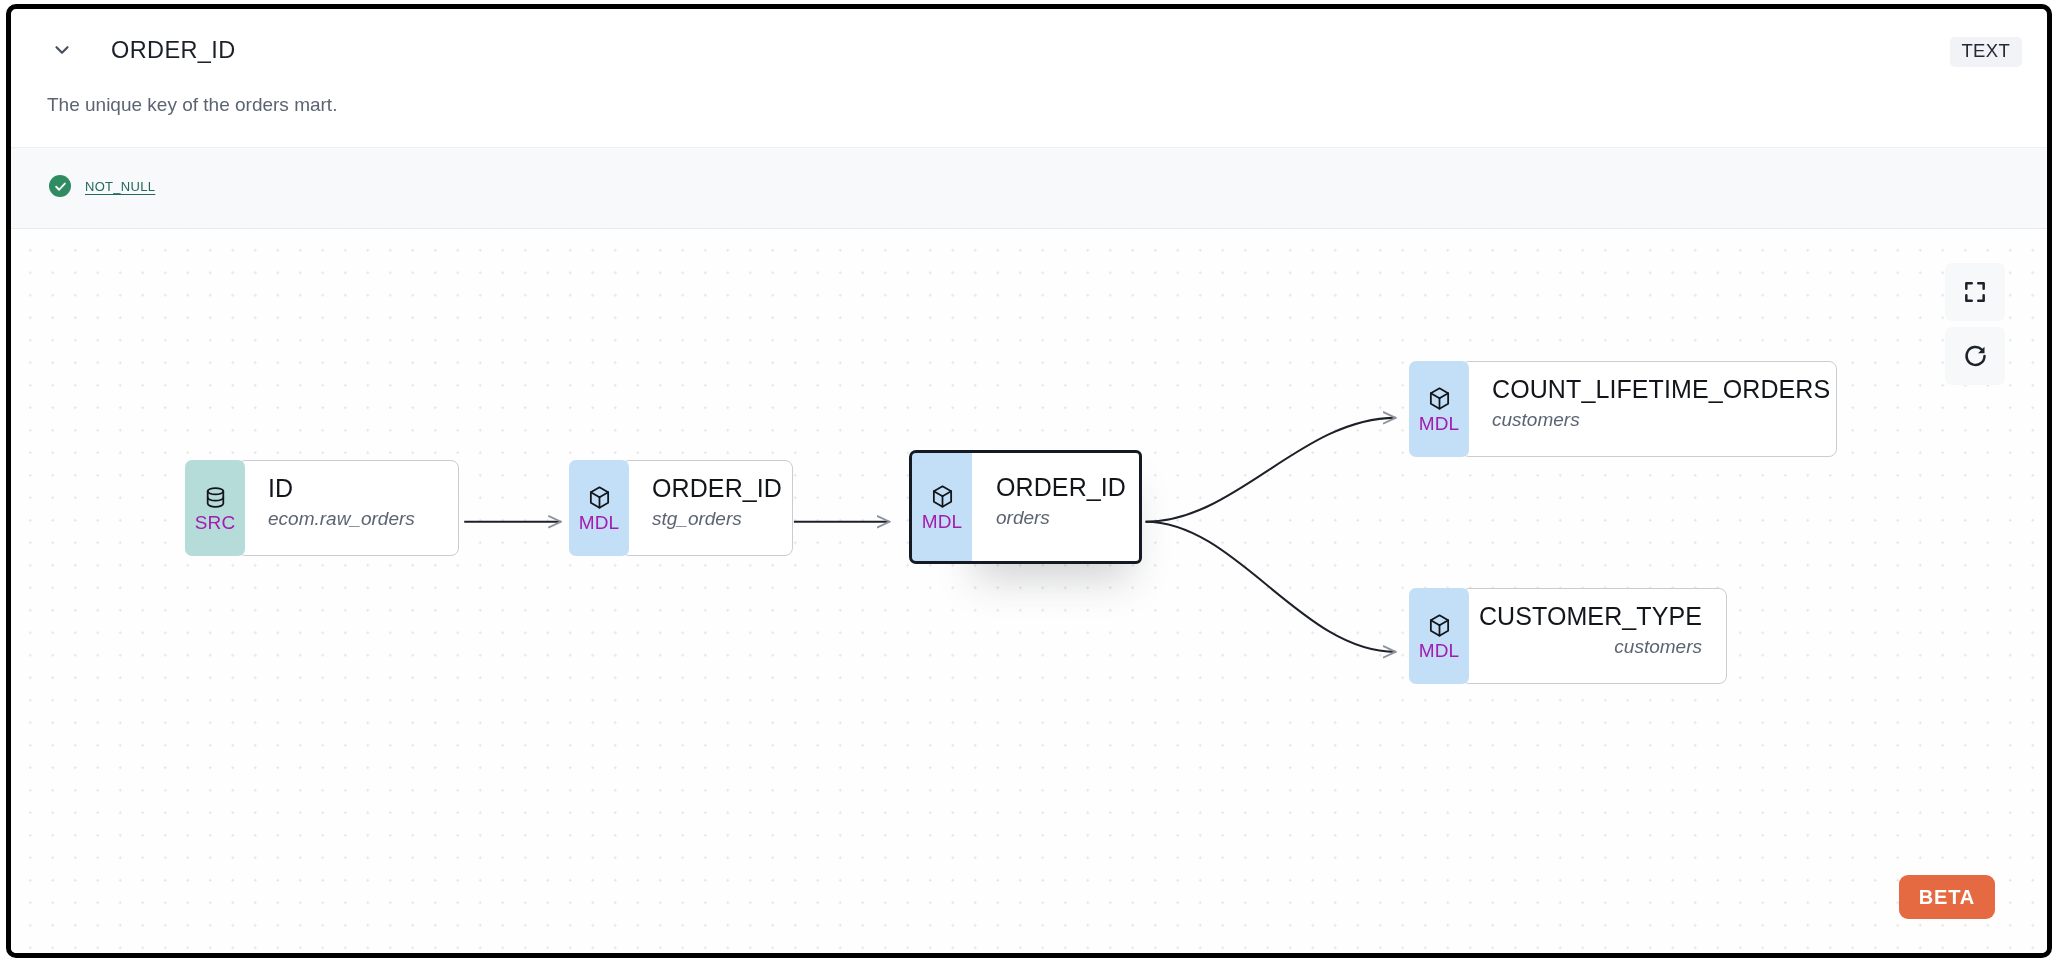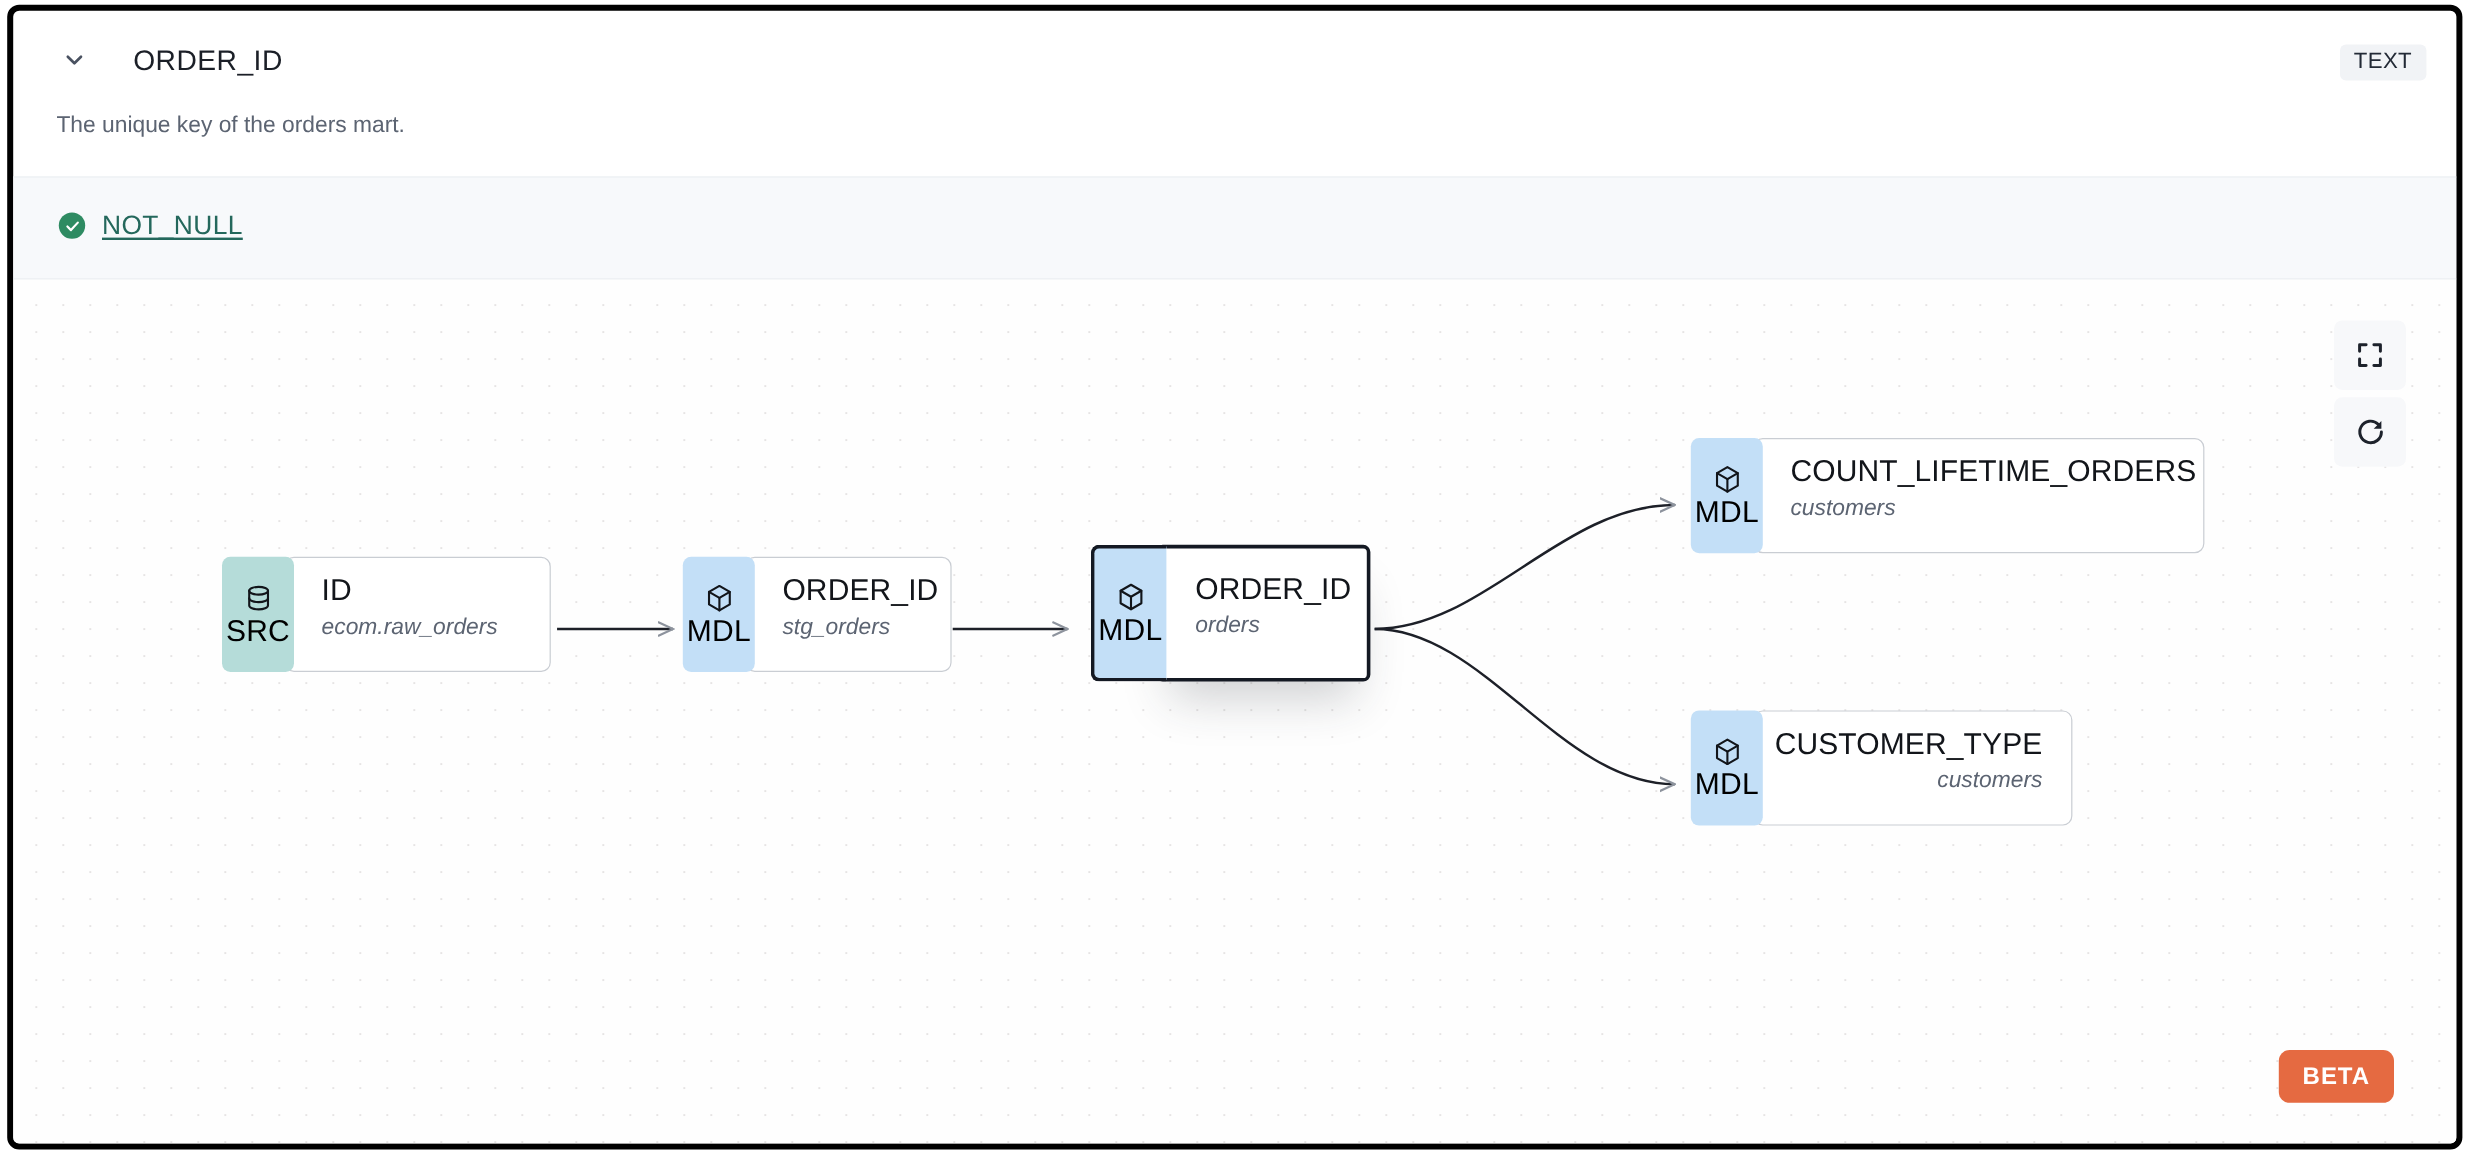--- a/index.html
+++ b/index.html
@@ -96,21 +96,21 @@
   }
   .check {
     width: 22px; height: 22px;
     border-radius: 50%;
     background: #2e8b62;
     display: flex; align-items: center; justify-content: center;
     flex: 0 0 auto;
   }
   .check svg { display:block; }
   .test-link {
-    font-size: 22px;
+    font-size: 13px;
     color: #24685c;
     text-decoration: underline;
     text-underline-offset: 3px;
     letter-spacing: 0.3px;
     cursor: pointer;
   }
 
   
   .canvas {
     position: relative;
@@ -142,22 +142,22 @@
     align-items: center;
     justify-content: center;
     gap: 3px;
     flex: 0 0 auto;
     z-index: 2;
     box-sizing: border-box;
   }
   .badge.src { background: #b5dcd9; }
   .badge.mdl { background: #c3dff7; }
   .badge-label {
-    font-size: 25px;
-    color: #000000;
+    font-size: 19px;
+    color: #a21caf;
     line-height: 1;
     letter-spacing: 0.2px;
   }
   .badge svg { display:block; }
   .card {
     background: #ffffff;
     border: 1px solid #c9cdd3;
     border-radius: 8px;
     box-sizing: border-box;
     margin-left: -8px;

